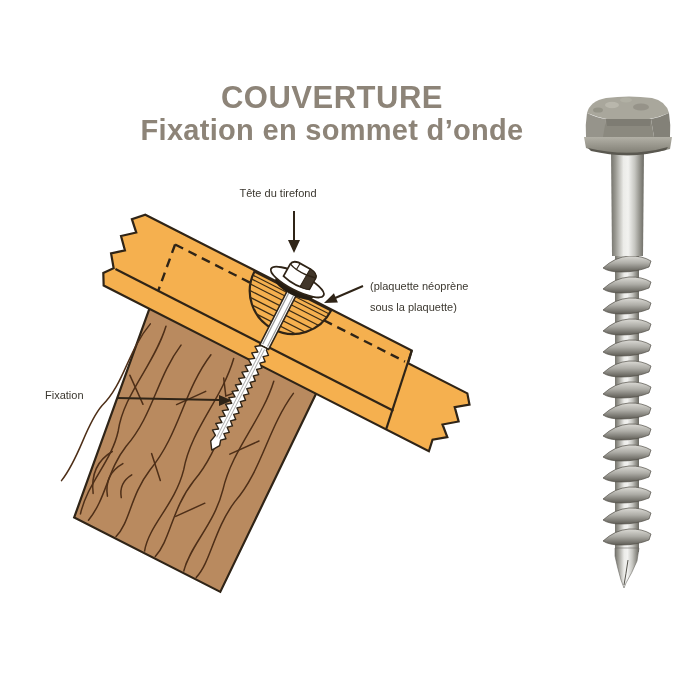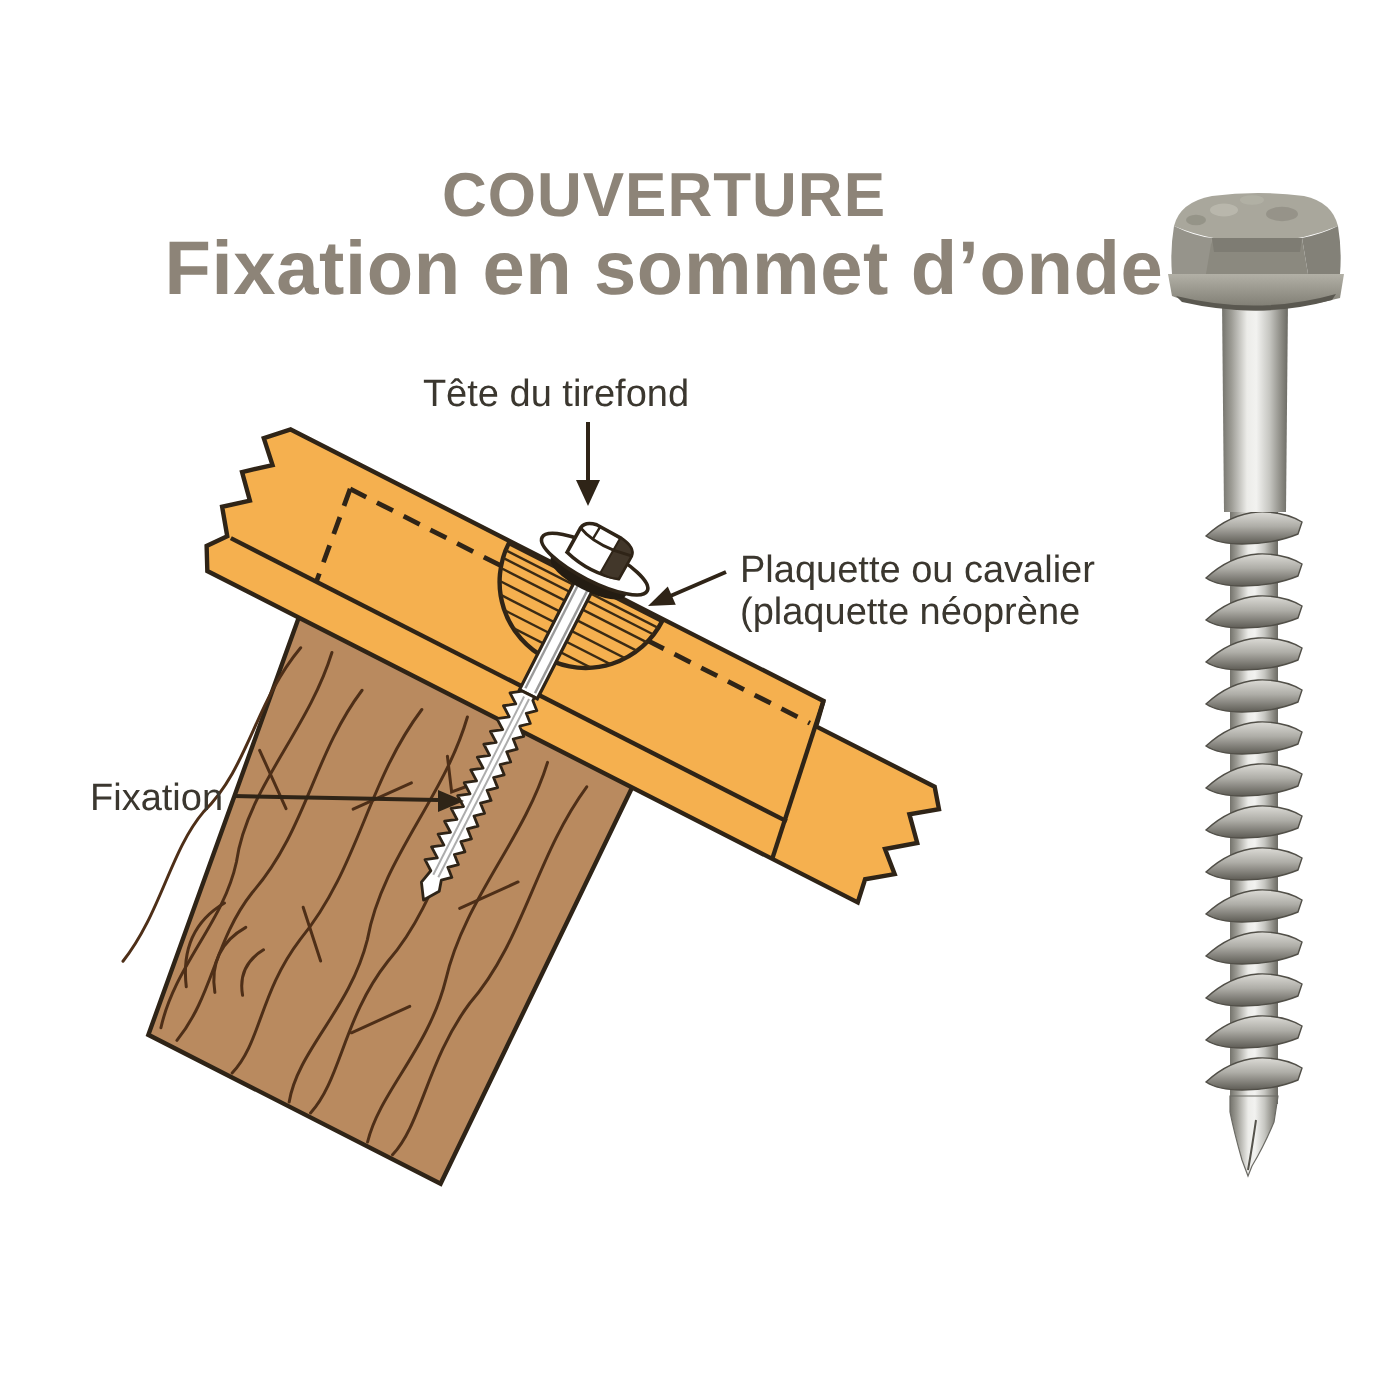--- a/index.html
+++ b/index.html
@@ -1,22 +1,22 @@
 <!DOCTYPE html>
 <html><head>
 <meta charset="utf-8">
 <style>
   html,body{margin:0;padding:0;background:#fff;}
   .page{position:relative;width:700px;height:700px;background:#fff;overflow:hidden;
         font-family:"Liberation Sans",sans-serif;border-radius:15px;}
   .title{position:absolute;left:0;top:80px;width:664px;text-align:center;
          font-size:31px;font-weight:bold;color:#8D8478;letter-spacing:.5px;}
   .subtitle{position:absolute;left:0;top:114px;width:664px;text-align:center;
-         font-size:38px;font-weight:bold;color:#8D8478;letter-spacing:.3px;}
-  .lbl{position:absolute;font-size:19px;color:#3B372F;}
+         font-size:29px;font-weight:bold;color:#8D8478;letter-spacing:.3px;}
+  .lbl{position:absolute;font-size:11px;color:#3B372F;}
   .lbl-head{left:158px;top:187px;width:240px;text-align:center;}
   .lbl-plate{left:370px;top:276px;line-height:20.5px;}
   .lbl-screw{left:45px;top:389px;}
   svg.scene{position:absolute;left:0;top:0;}
   .outline{stroke:#2F2417;fill:none;stroke-width:2.2;}
   .sheetfill{fill:#F5B04F;}
   .dash{stroke:#2F2417;stroke-width:2.4;fill:none;stroke-dasharray:9 6;}
   .grain{stroke:#4E2F18;stroke-width:1.5;fill:none;stroke-linecap:round;}
   .arrowline{stroke:#2F2417;stroke-width:2;fill:none;}
   .arrowhead{fill:#2F2417;stroke:none;}
@@ -187,18 +187,18 @@
         <ellipse cx="598" cy="110" rx="5" ry="2.6" fill="#8D8B80" opacity="0.7"></ellipse>
         <path d="M584,137 L672,137 L670,149 Q648,155 618,154 Q596,152 586,148 Z" fill="url(#flangeGrad)"></path>
         <path d="M588,148 Q629,158 668,147 L666,150 Q630,160 591,151 Z" fill="#5A5850"></path>
       </g>
     </g>
   </svg>
 
   <div class="lbl lbl-head">Tête du tirefond</div>
 
   <div class="lbl lbl-plate">
-    <div>Plaquette ou cavalier</div>
     <div>(plaquette néoprène</div>
+    <div>sous la plaquette)</div>
   </div>
 
   <div class="lbl lbl-screw">Fixation</div>
 </div>
 
 </body></html>

